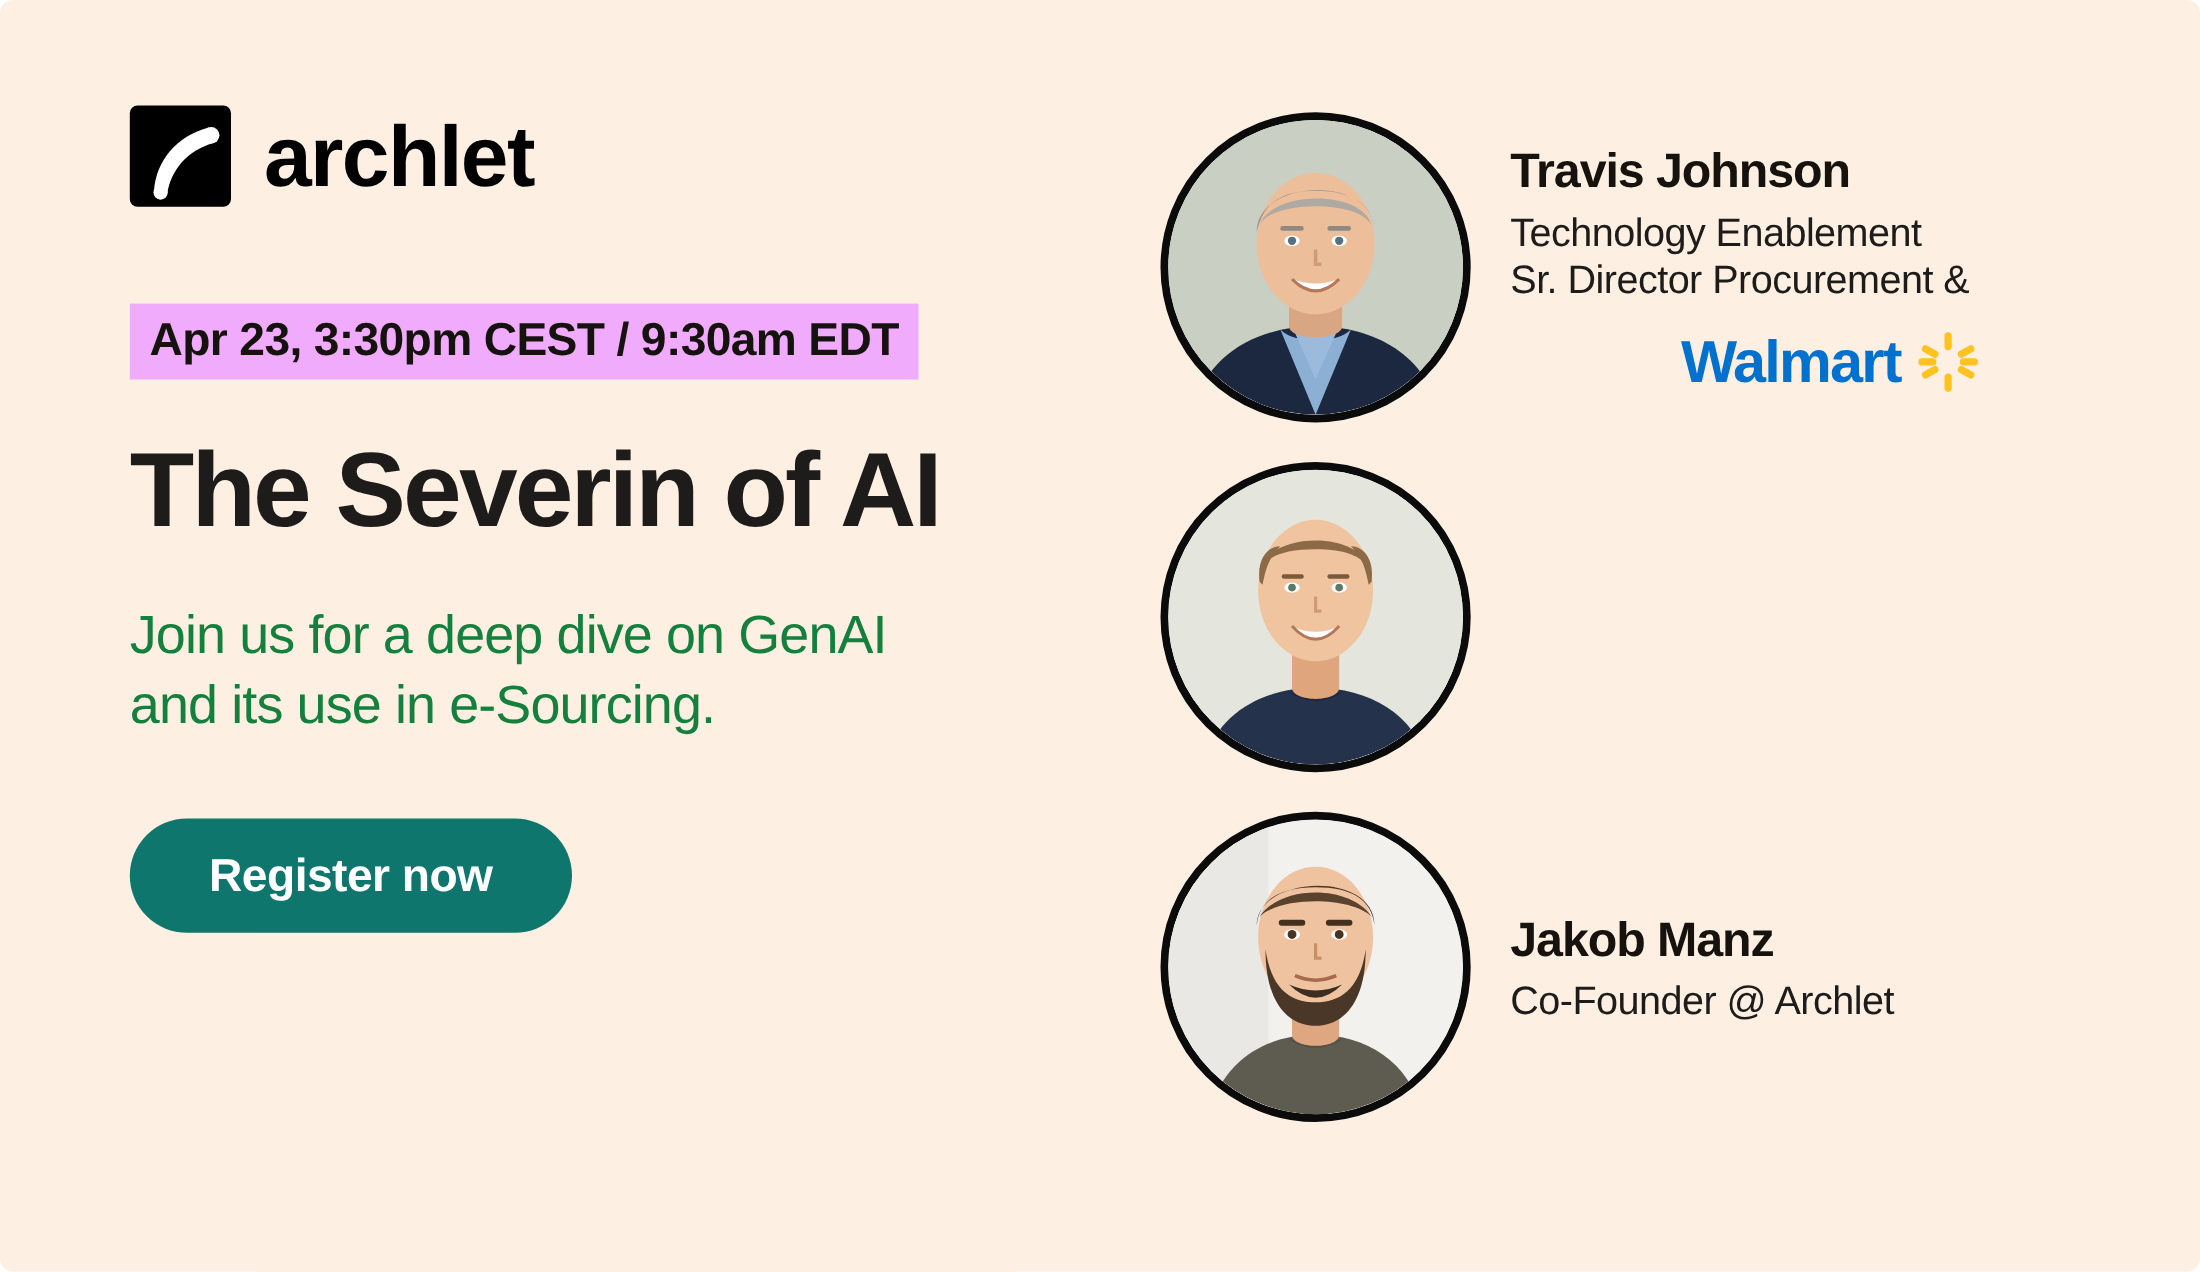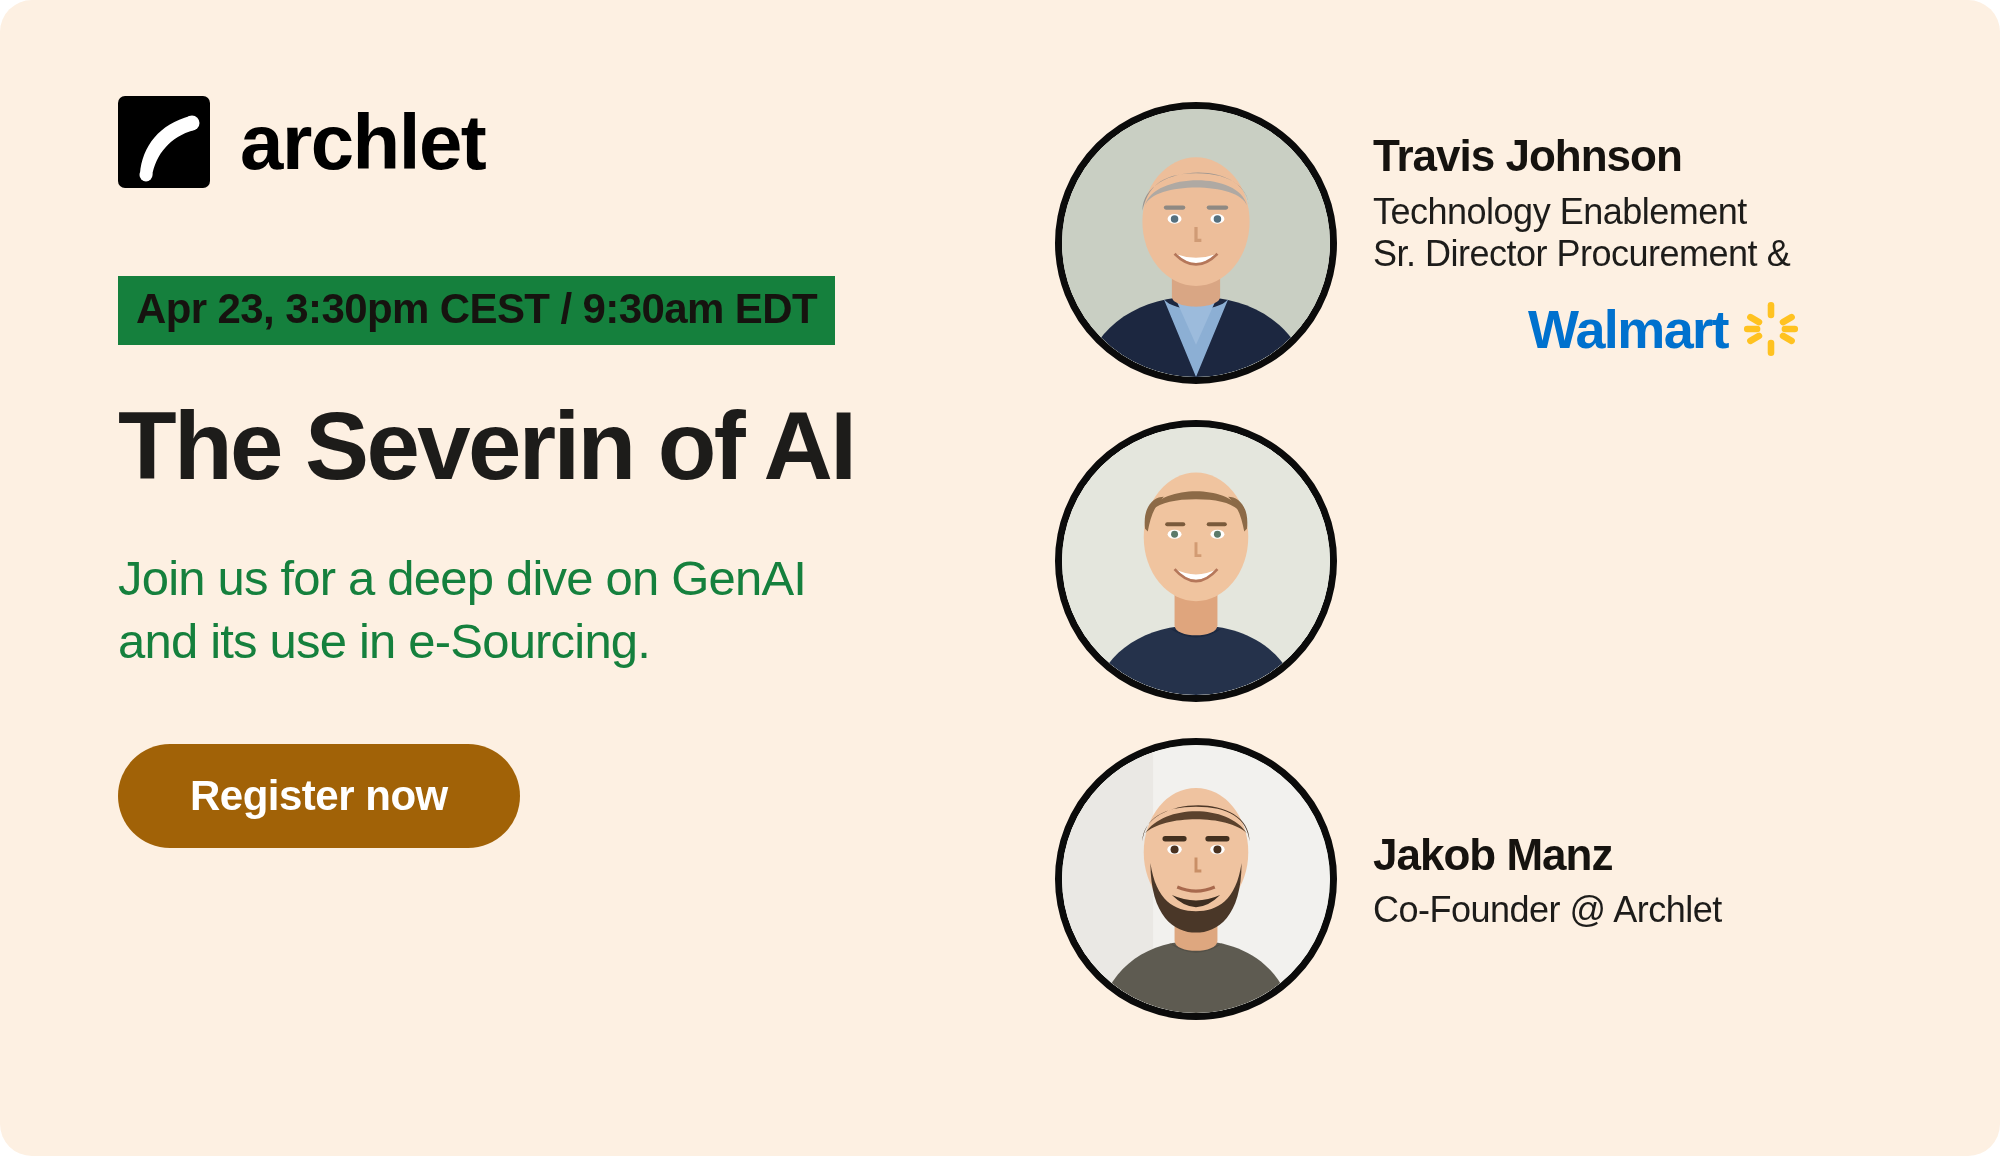--- a/index.html
+++ b/index.html
@@ -14,21 +14,21 @@
     overflow: hidden;
   }
 
   .card {
     position: absolute;
     left: 0;
     top: 0;
     width: 2000px;
     height: 1156px;
     background: #FDF0E2;
-    border-radius: 32px;
+    border-radius: 12px;
     box-sizing: border-box;
     overflow: hidden;
   }
 
   
   .left-col {
     position: absolute;
     left: 118px;
     top: 96px;
     width: 850px;
@@ -64,21 +64,21 @@
     line-height: 1;
     white-space: nowrap;
   }
 
   
   .badge-wrap {
     margin-top: 88px;
   }
   .badge {
     display: inline-block;
-    background: #15803d;
+    background: #f0abfc;
     color: #16130F;
     font-size: 42px;
     font-weight: 700;
     letter-spacing: -0.6px;
     padding: 11px 18px 14px 18px;
     line-height: 1.05;
     white-space: nowrap;
   }
 
   
@@ -102,21 +102,21 @@
     letter-spacing: -0.8px;
   }
   .subtitle .sub-line { display: block; }
 
   
   .cta-wrap { margin-top: 72px; }
   .cta-button {
     display: inline-flex;
     align-items: center;
     justify-content: center;
-    background: #a16207;
+    background: #0f766e;
     color: #FFFFFF;
     font-size: 42px;
     font-weight: 700;
     letter-spacing: -0.5px;
     border: none;
     border-radius: 60px;
     padding: 0 72px;
     height: 104px;
     min-width: 328px;
     cursor: pointer;

